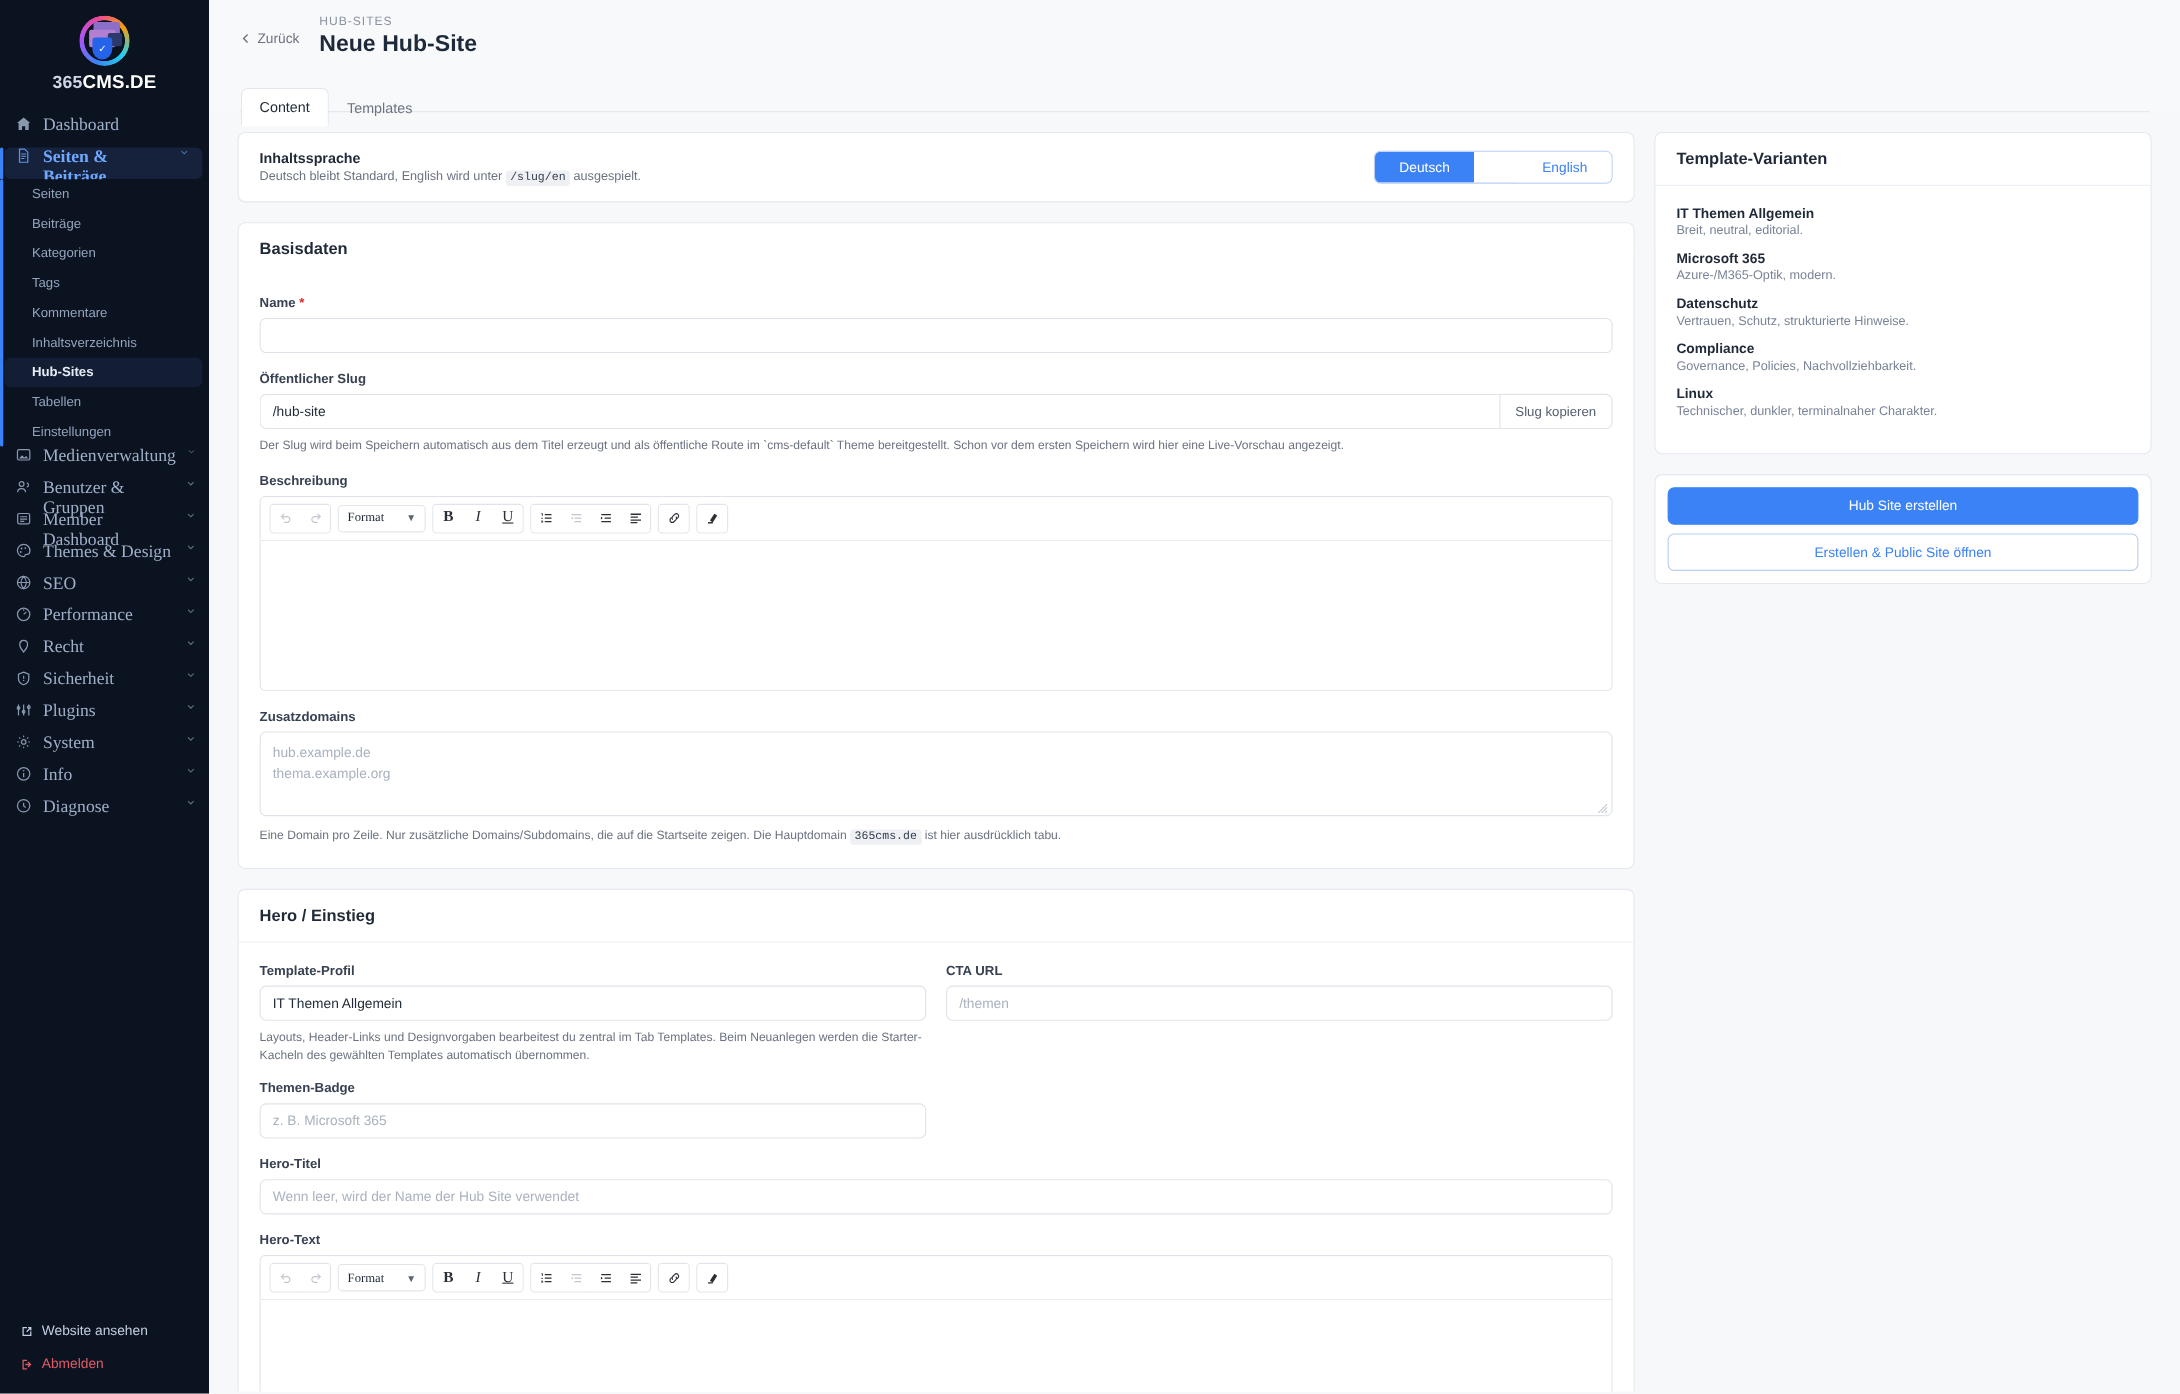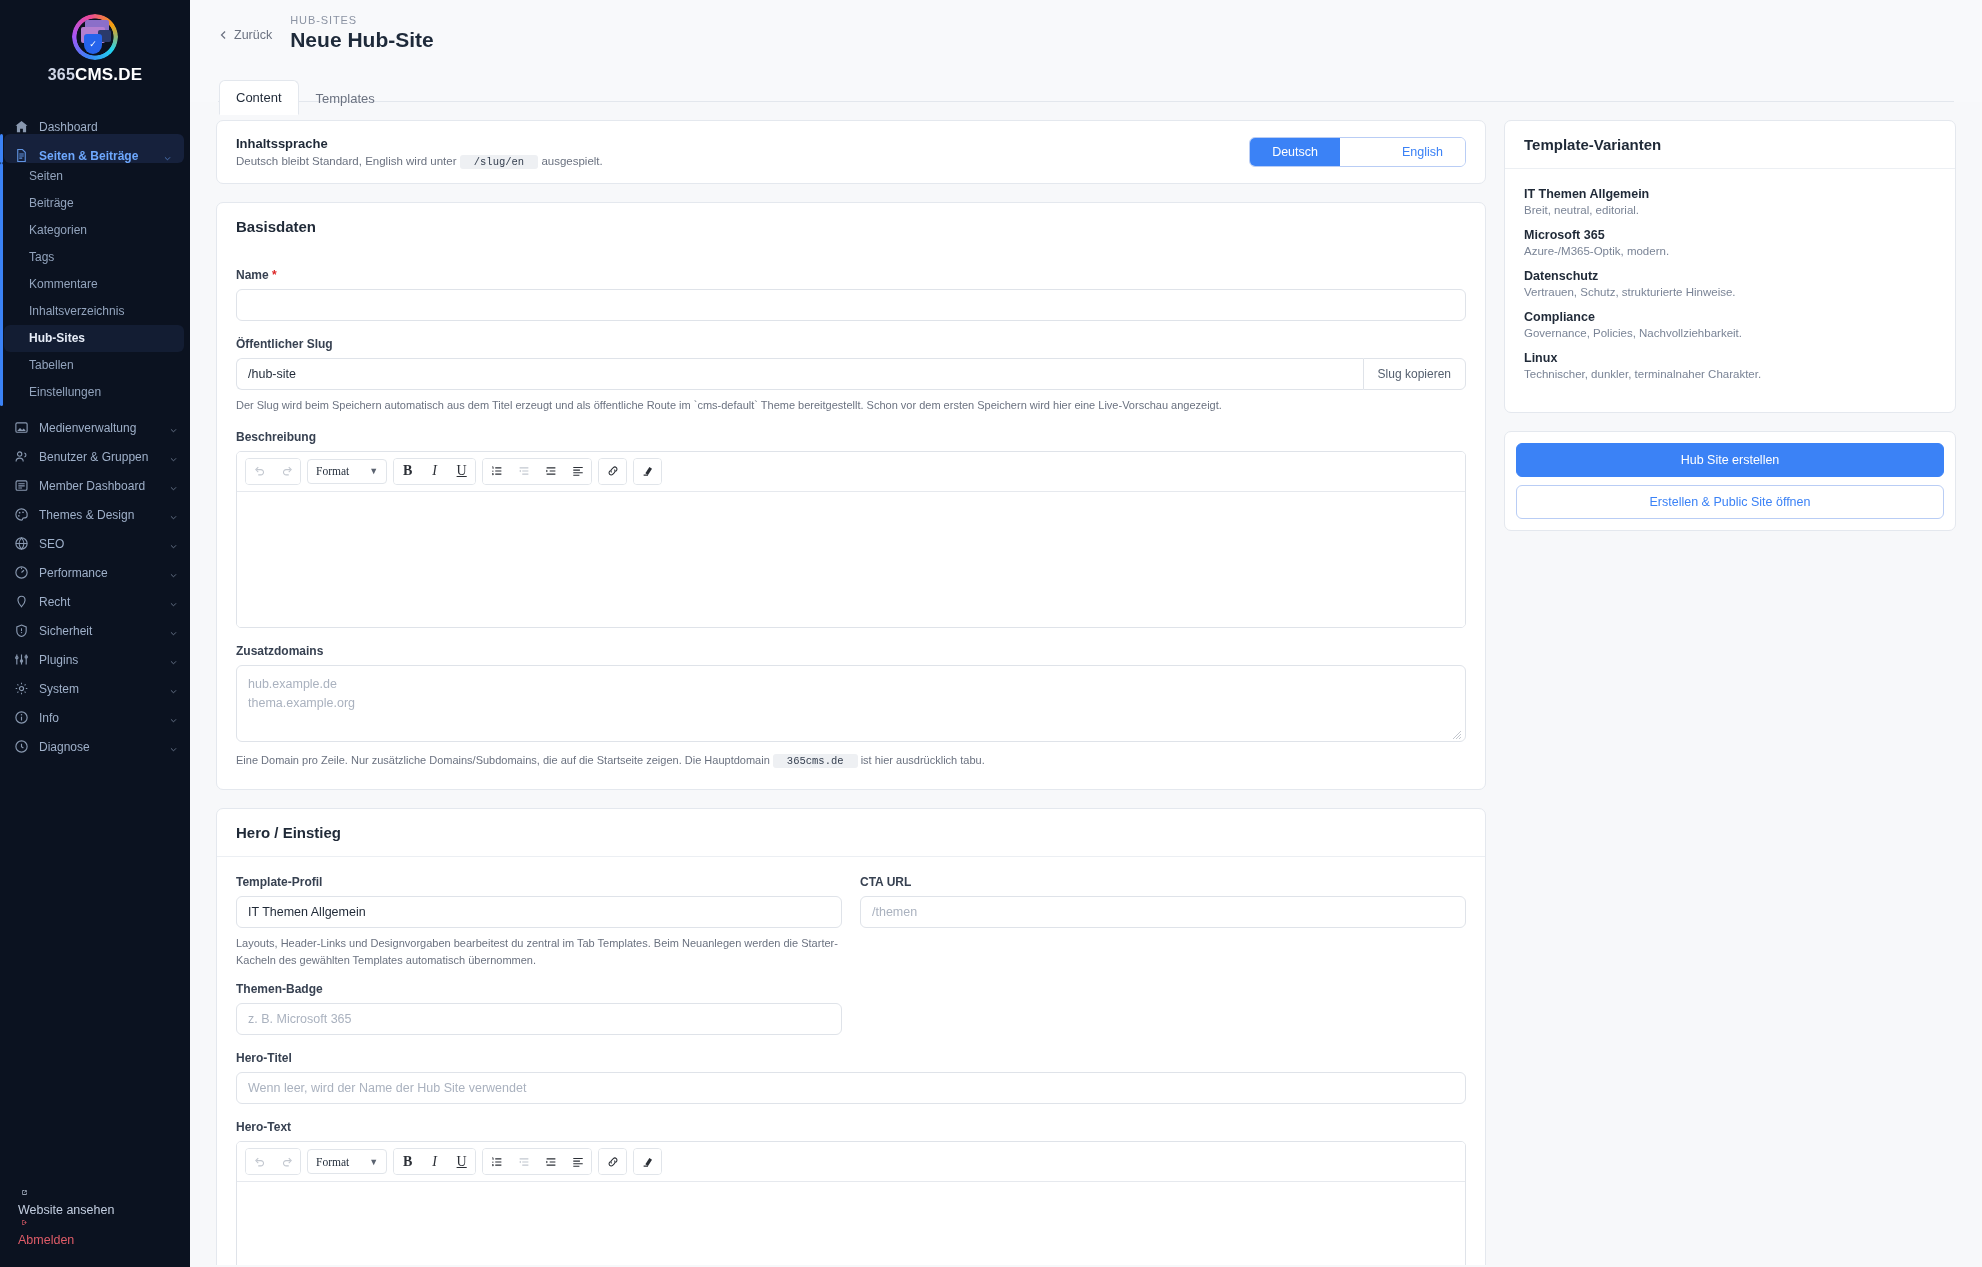--- a/index.html
+++ b/index.html
@@ -36,24 +36,25 @@
     background:#2563eb; border-radius:3px 3px 9px 9px;
     display:flex; align-items:center; justify-content:center;
     color:#fff; font-size:9px; line-height:1;
   }
   .logo-text { margin-top:5px; font-size:16px; font-weight:700; letter-spacing:.2px; }
   .logo-text .n { color:#cfd6e6; }
   .logo-text .s { color:#ffffff; font-size:17px; font-weight:700; }
 
   .nav { margin-top:8px; }
   .nav-item {
-    display:flex; align-items:flex-end; gap:10px;
+    display:flex; align-items:flex-start; gap:10px;
     height:29px; padding:0 12px 0 14px;
-    color:#9fb0c9; font-size:12px; cursor:pointer;
+    color:#9fb0c9; font-size:16px; cursor:pointer;
     position:relative;
+    font-family:Liberation Serif, serif;
   }
   .nav-item .ico { width:15px; height:15px; flex:0 0 15px; display:block; opacity:.85; }
   .nav-item .lbl { flex:1; }
   .nav-item .chev { width:9px; height:9px; opacity:.6; }
   .nav-item.active {
     background:#16213c; color:#6ea8fe; font-weight:600;
     border-radius:6px; margin:0 6px 0 4px; padding-left:10px;
   }
   .nav-item.active::before {
     content:""; position:absolute; left:-4px; top:0; bottom:0; width:3px; background:#3b82f6; border-radius:2px;
@@ -64,21 +65,21 @@
     padding-left:29px; font-size:12px; color:#93a4bd; cursor:pointer;
     position:relative;
   }
   .sub-item.current {
     background:#131d33; color:#e6ecf7; font-weight:600;
     border-radius:6px; margin:0 6px 0 4px; padding-left:25px;
   }
   .sub-rail { position:absolute; left:0; width:3px; background:#3b82f6; border-radius:2px; }
 
   .side-bottom { position:absolute; left:0; right:0; bottom:0; padding:0 0 20px 18px; }
-  .side-link { display:flex; align-items:flex-start; gap:7px; font-size:12.5px; color:#c3cee0; height:28px; cursor:pointer;flex-direction:column; }
+  .side-link { display:flex; align-items:flex-end; gap:7px; font-size:12.5px; color:#c3cee0; height:28px; cursor:pointer; }
   .side-link.logout { color:#e05c68; margin-top:2px; }
   .side-link svg { width:13px; height:13px; }
 
   
   .main { flex:1; height:1267px; overflow:hidden; background:#f7f8fa; position:relative; }
 
   .topbar { background:#f8f9fb; padding:14px 28px 0 28px; }
   .crumbrow { display:flex; align-items:flex-start; gap:18px; }
   .back-btn { display:flex; align-items:center; gap:6px; font-size:12.5px; color:#6b7280; cursor:pointer; padding-top:14px; }
   .back-btn svg { width:10px; height:10px; }
@@ -101,21 +102,21 @@
   .card-head { padding:15px 19px; border-bottom:1px solid #eceff3; }
   .card-head.plain { border-bottom:none; }
   .card-title { font-size:15px; font-weight:600; color:#1f2937; }
   .card-body { padding:18px 19px 20px 19px; }
 
   
   .lang-row { display:flex; align-items:center; justify-content:space-between; padding:15px 19px; }
   .lang-label { font-size:13px; font-weight:600; color:#1f2937; }
   .lang-desc { font-size:11.5px; color:#6b7280; margin-top:4px; }
   code.inline {
-    background:#eef0f3; border-radius:3px; padding:1px 14px;
+    background:#eef0f3; border-radius:3px; padding:1px 4px;
     font-family:"Liberation Mono", monospace; font-size:10.5px; color:#374151;
   }
   .seg { display:flex; border:1px solid #b9cdf5; border-radius:6px; overflow:hidden;gap:40px; }
   .seg button {
     font-family:inherit; font-size:12.5px; padding:7px 22px; border:none; cursor:pointer;
     background:#fff; color:#3b82f6;
   }
   .seg button.on { background:#3b82f6; color:#fff; }
 
   label.fl { display:block; font-size:12px; font-weight:600; color:#374151; margin-bottom:7px; }

